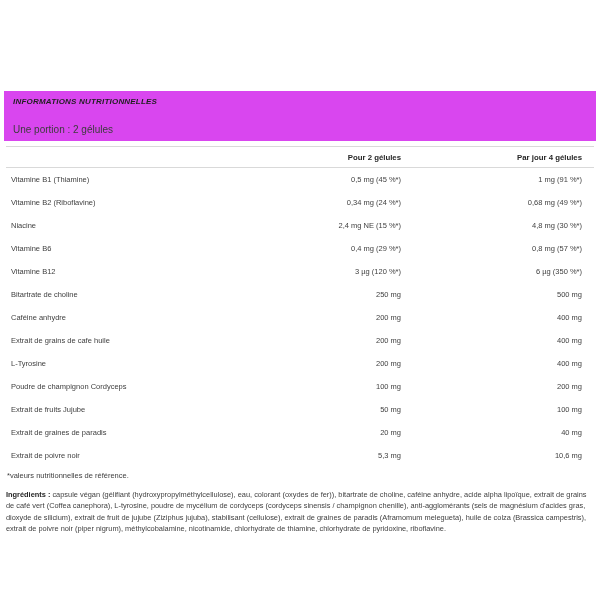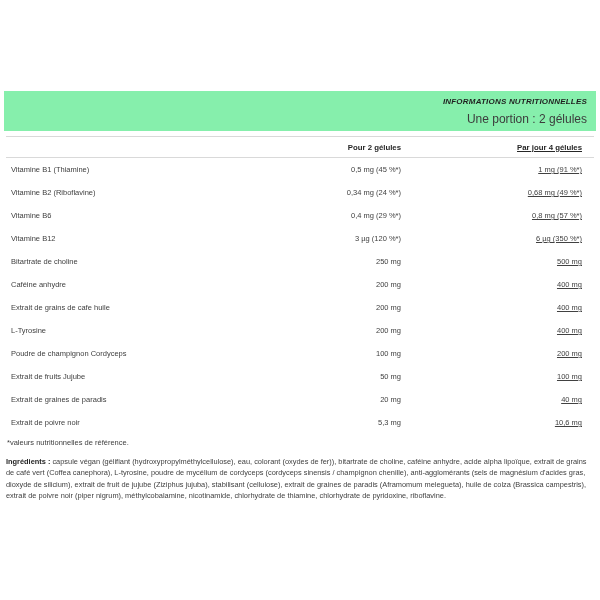--- a/index.html
+++ b/index.html
@@ -7,35 +7,34 @@
     width: 600px; height: 600px;
     background: #ffffff;
     font-family: "Liberation Sans", "DejaVu Sans", sans-serif;
     color: #414141;
     overflow: hidden;
   }
   .page { padding-top: 91px; }
 
   .header-box {
     margin: 0 4px;
-    background: #86efac;
+    background: #d946ef;
     padding: 6px 9px 7px 9px;
-    text-align: right;
   }
   .title {
     font-size: 8px;
     font-weight: bold;
     font-style: italic;
     letter-spacing: 0.2px;
     color: #1f1f1f;
     line-height: 9px;
   }
   .serving {
-    font-size: 12px;
-    margin-top: 9px;
+    font-size: 10px;
+    margin-top: 19px;
     color: #3c3c3c;
     line-height: 9px;
   }
 
   table.nutrition {
     border-collapse: collapse;
     width: 588px;
     margin: 5px 6px 0 6px;
     table-layout: fixed;
   }
@@ -49,21 +48,21 @@
     vertical-align: middle;
   }
   td {
     height: 21px;
     font-size: 7.5px;
     vertical-align: middle;
     color: #414141;
   }
   .c1 { width: 256px; text-align: left; padding-left: 5px; }
   .c2 { width: 132px; text-align: right; padding-right: 4px; }
-  .c3 { text-align: right; padding-right: 12px; text-decoration: underline; }
+  .c3 { text-align: right; padding-right: 12px; }
 
   .footnote {
     margin: 4px 6px 0 7px;
     font-size: 7.5px;
     color: #414141;
     line-height: 9px;
   }
   .ingredients {
     margin: 9px 6px 0 6px;
     font-size: 7.4px;
@@ -96,20 +95,25 @@
       <td class="c2">0,5 mg (45 %*)</td>
       <td class="c3">1 mg (91 %*)</td>
     </tr>
 
     <tr>
       <td class="c1">Vitamine B2 (Riboflavine)</td>
       <td class="c2">0,34 mg (24 %*)</td>
       <td class="c3">0,68 mg (49 %*)</td>
     </tr>
 
+    <tr>
+      <td class="c1">Niacine</td>
+      <td class="c2">2,4 mg NE (15 %*)</td>
+      <td class="c3">4,8 mg (30 %*)</td>
+    </tr>
 
     <tr>
       <td class="c1">Vitamine B6</td>
       <td class="c2">0,4 mg (29 %*)</td>
       <td class="c3">0,8 mg (57 %*)</td>
     </tr>
 
     <tr>
       <td class="c1">Vitamine B12</td>
       <td class="c2">3 µg (120 %*)</td>

